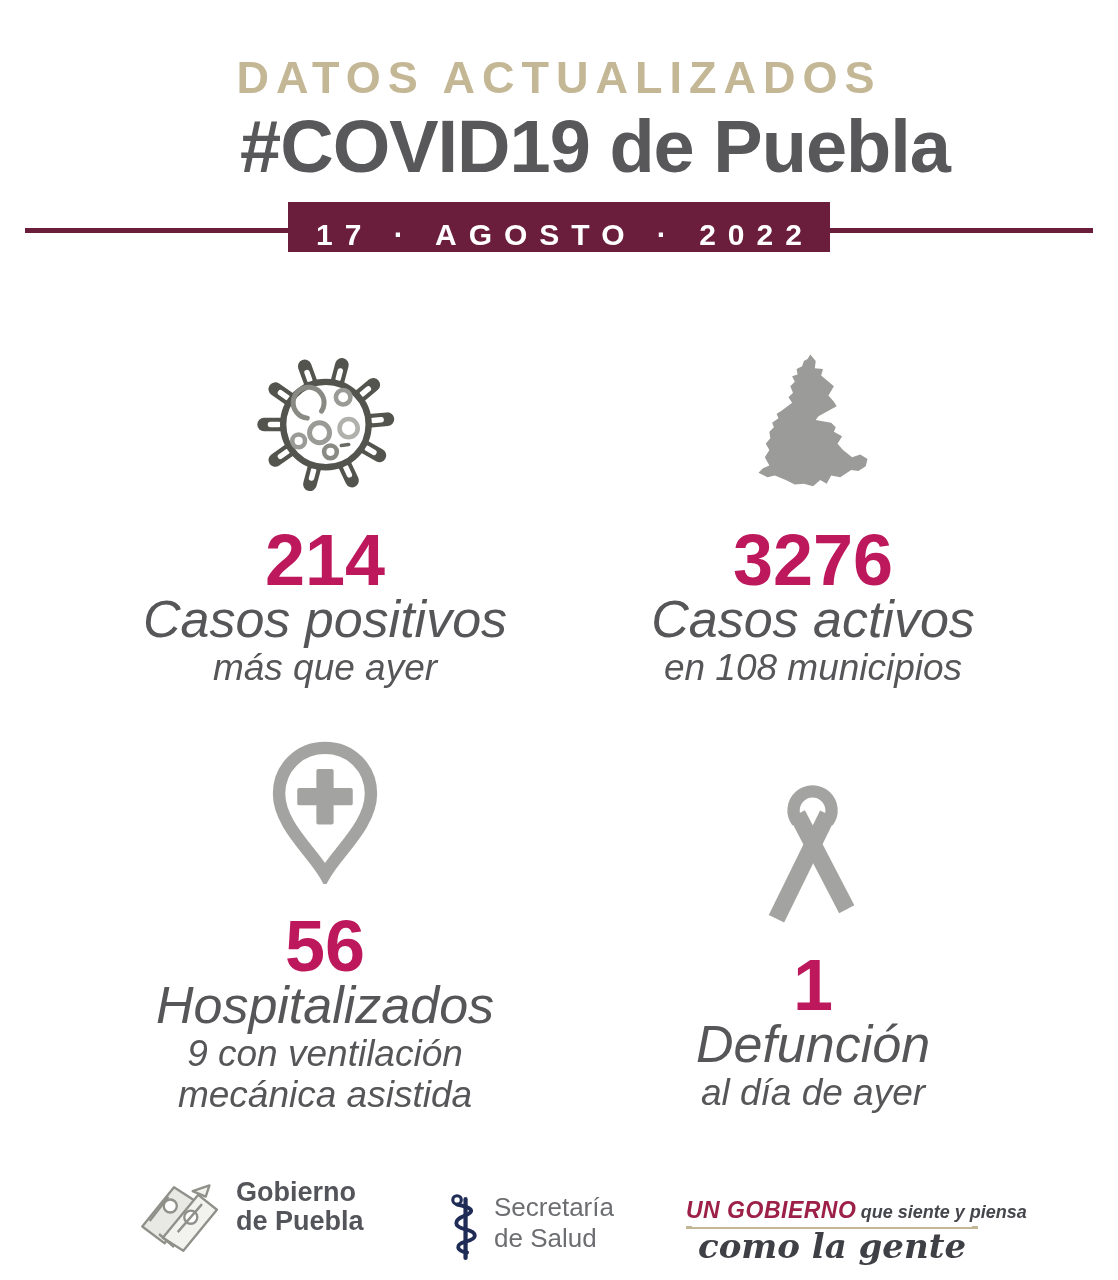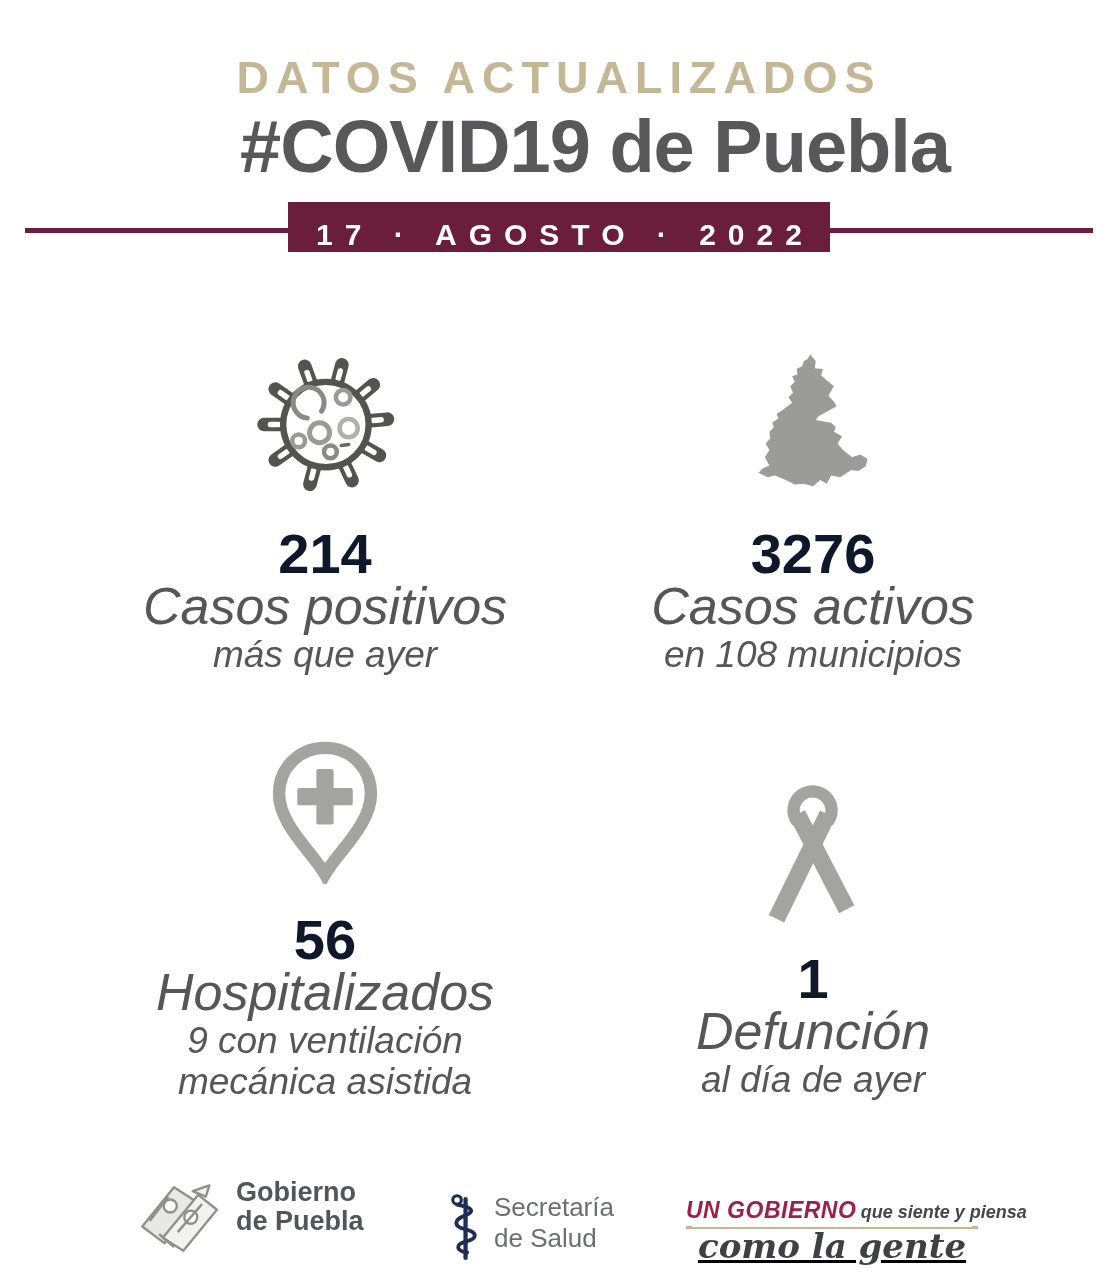--- a/index.html
+++ b/index.html
@@ -32,21 +32,21 @@
     position:absolute;width:440px;display:flex;flex-direction:column;
     align-items:center;text-align:center;
   }
   .card-1{left:105px;top:350px;}
   .card-2{left:593px;top:350px;}
   .card-3{left:105px;top:740px;}
   .card-4{left:593px;top:740px;}
   .icon-box{display:flex;align-items:flex-start;justify-content:center;}
   .card-4 .icon-box{margin-top:40px;}
   .num{
-    font-size:56px;line-height:0.8;font-weight:bold;color:#0f172a;margin-top:32px;
+    font-size:72px;line-height:0.8;font-weight:bold;color:#be185d;margin-top:32px;
   }
   .card-4 .num{margin-top:25px;}
   .lbl{
     font-size:52px;line-height:1.06;font-weight:normal;font-style:italic;
     color:#565659;margin-top:2px;
   }
   .sub{
     font-size:37px;line-height:1.12;font-style:italic;color:#565659;
   }
   
@@ -61,21 +61,21 @@
   }
   .slogan{position:absolute;left:686px;top:1197px;width:292px;text-align:center;}
   .slogan-top{white-space:nowrap;}
   .slogan-lead{
     font-size:23px;font-weight:bold;font-style:italic;color:#9C2048;letter-spacing:0.5px;
   }
   .slogan-rest{
     font-size:18px;font-weight:bold;font-style:italic;color:#45464B;
   }
   .slogan-rule{height:2px;background:#C4B795;margin-top:3px;}
-  .slogan-script-row{display:flex;align-items:flex-start;margin-top:-3px;text-decoration:underline;}
+  .slogan-script-row{display:flex;align-items:flex-start;margin-top:-3px;}
   .slogan-script-row .seg{flex:1;height:2px;background:#C4B795;}
   .slogan-script{
     font-family:"DejaVu Serif", serif;font-style:italic;font-weight:bold;
     font-size:34px;color:#3F4045;padding:0 6px;white-space:nowrap;
   }
 </style>
 </head>
 <body>
 
 <div class="canvas">

